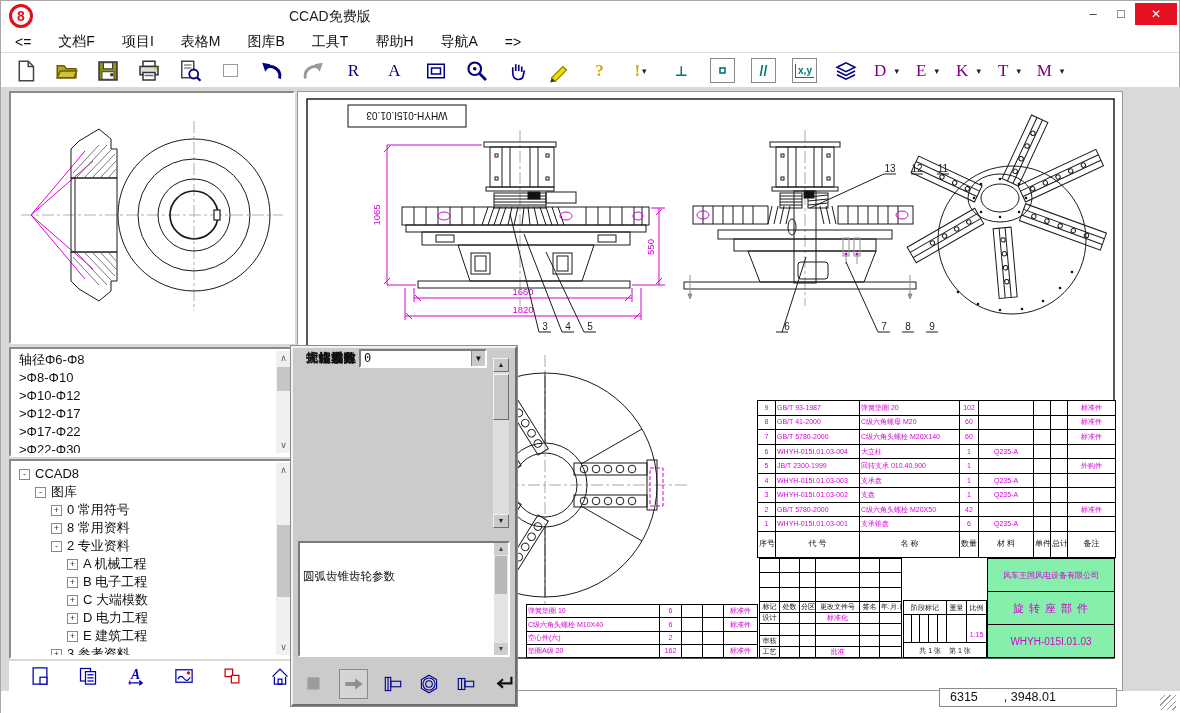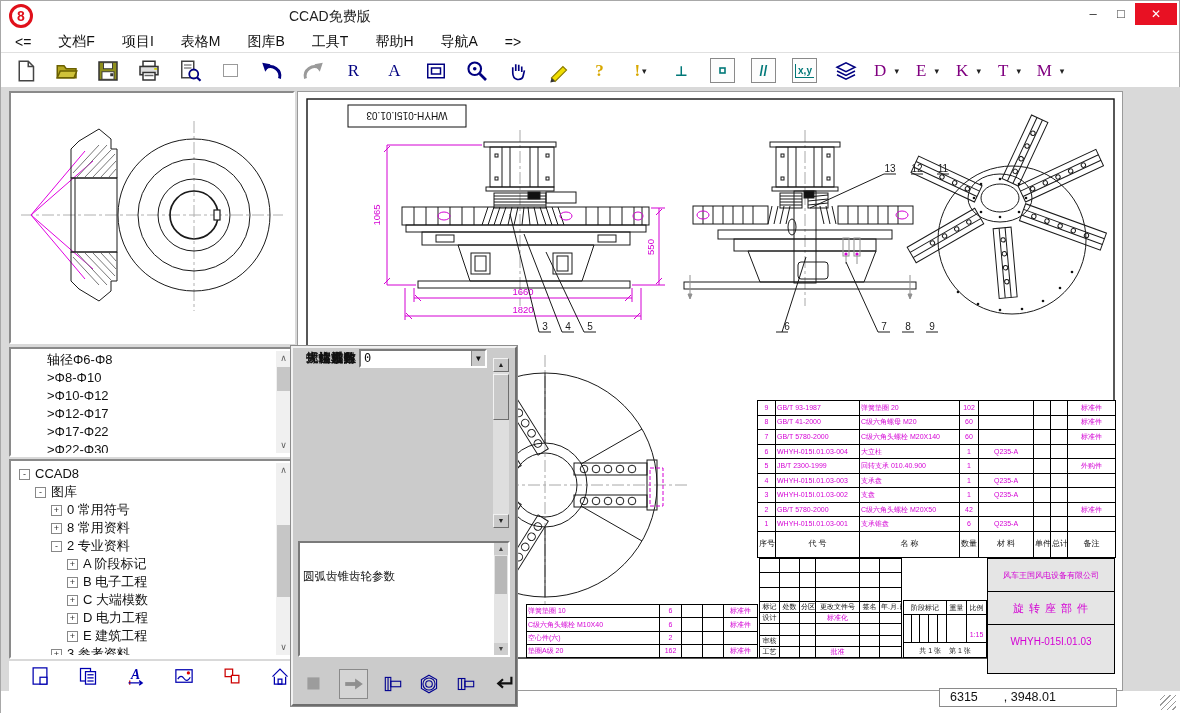--- a/index.html
+++ b/index.html
@@ -28,21 +28,21 @@
 .tdrop{font-size:9px;color:#222;margin-left:2px;}
 .tg{display:flex;align-items:center;}
 .yellow-glyph{color:#d8a800;font-weight:bold;font-size:17px;font-family:"Liberation Serif",serif;}
 .rect-glyph{width:15px;height:13px;border:1px solid #9a9a9a;}
 
 .main-bg{position:absolute;left:0;top:86px;width:1180px;height:604px;background:#d9d9d9;}
 .sunken{border:2px solid;border-color:#8a8a8a #ffffff #ffffff #8a8a8a;background:#fff;}
 
 .preview-box{position:absolute;left:8px;top:90px;width:286px;height:253px;}
 .list-box{position:absolute;left:8px;top:346px;width:286px;height:110px;font-size:13px;}
-.list-items{position:absolute;left:2px;top:2px;right:17px;bottom:2px;overflow:hidden;margin-left:28px;}
+.list-items{position:absolute;left:2px;top:2px;right:17px;bottom:2px;overflow:hidden;}
 .list-item{height:18px;line-height:18px;padding-left:6px;white-space:nowrap;}
 .tree-box{position:absolute;left:8px;top:458px;width:286px;height:200px;font-size:13px;}
 .tree-items{position:absolute;left:2px;top:4px;right:17px;bottom:2px;overflow:hidden;}
 .tree-item{height:18px;line-height:18px;display:flex;align-items:center;white-space:nowrap;}
 .tree-item.d0{padding-left:6px;}.tree-item.d1{padding-left:22px;}.tree-item.d2{padding-left:38px;}.tree-item.d3{padding-left:54px;}
 .exp{width:11px;height:11px;border:1px solid #888;background:#fff;font-size:9px;line-height:9px;text-align:center;margin-right:5px;color:#333;flex:0 0 auto;}
 .scroll{position:absolute;right:2px;top:2px;bottom:2px;width:15px;background:#f0f0f0;}
 .scroll .up,.scroll .dn{position:absolute;left:0;width:15px;height:15px;color:#606060;font-size:9px;text-align:center;line-height:15px;}
 .scroll .up{top:0;}.scroll .dn{bottom:0;}
 .scroll .thumb{position:absolute;left:1px;width:13px;background:#c6c6c6;}
@@ -58,21 +58,21 @@
 .bom-right{left:459px;top:308px;width:358px;height:158px;}
 .bom-right td{height:14px;}
 .bom-right tr.hd td{height:25px;font-size:8px;}
 .bom-extra{left:228px;top:512px;width:231px;height:54px;}
 .bom-extra td{height:13px;}
 .tb-change{left:461px;top:466px;width:142px;height:100px;}
 .tb-change td{height:11px;}
 .tb-change tr.empty td{height:14px;}
 .tb-stage{position:absolute;left:605px;top:508px;width:84px;height:58px;background:#fff;font-size:7px;}
 .tb-stage .cell{position:absolute;border:1px solid #000;color:#111;text-align:center;overflow:hidden;}
-.tb-right{position:absolute;left:689px;top:466px;width:128px;height:116px;background:#e5e5e5;border:1px solid #000;}
+.tb-right{position:absolute;left:689px;top:466px;width:128px;height:100px;background:#86efac;border:1px solid #000;}
 .tb-right .row{border-bottom:1px solid #000;color:#d400d4;display:flex;align-items:center;justify-content:center;overflow:hidden;text-align:center;}
 .mg{color:#d400d4;}
 
 .dialog{position:absolute;left:290px;top:345px;width:226px;height:360px;background:#cbcbcb;border:2px solid;border-color:#f2f2f2 #6e6e6e #6e6e6e #f2f2f2;box-shadow:0 0 0 1px #8c8c8c;z-index:30;}
 .dlg-row{position:absolute;left:4px;height:20px;display:flex;align-items:center;}
 .dlg-label{width:62px;text-align:right;font-size:12.5px;padding-right:3px;white-space:nowrap;}
 .combo{width:128px;height:19px;border:2px solid;border-color:#7a7a7a #fff #fff #7a7a7a;background:#fff;position:relative;font-size:12px;line-height:15px;padding-left:3px;font-family:"DejaVu Sans Mono",monospace;white-space:nowrap;overflow:hidden;}
 .combo .drop{position:absolute;right:0;top:0;width:14px;height:15px;background:#c9c9c9;border-left:1px solid #888;text-align:center;font-size:8px;line-height:15px;color:#111;}
 .dlg-scroll{position:absolute;left:200px;top:10px;width:16px;height:170px;background:#dedede;}
 .dlg-scroll .a{position:absolute;left:0;width:16px;height:14px;background:#c9c9c9;border:1px solid;border-color:#f2f2f2 #6e6e6e #6e6e6e #f2f2f2;font-size:7px;text-align:center;line-height:12px;color:#222;}
@@ -339,21 +339,21 @@
           <span>8 常用资料</span>
         </div>
 
         <div class="tree-item d2">
           <span class="exp">-</span>
           <span>2 专业资料</span>
         </div>
 
         <div class="tree-item d3">
           <span class="exp">+</span>
-          <span>A 阶段标记</span>
+          <span>A 机械工程</span>
         </div>
 
         <div class="tree-item d3">
           <span class="exp">+</span>
           <span>B 电子工程</span>
         </div>
 
         <div class="tree-item d3">
           <span class="exp">+</span>
           <span>C 大端模数</span>

